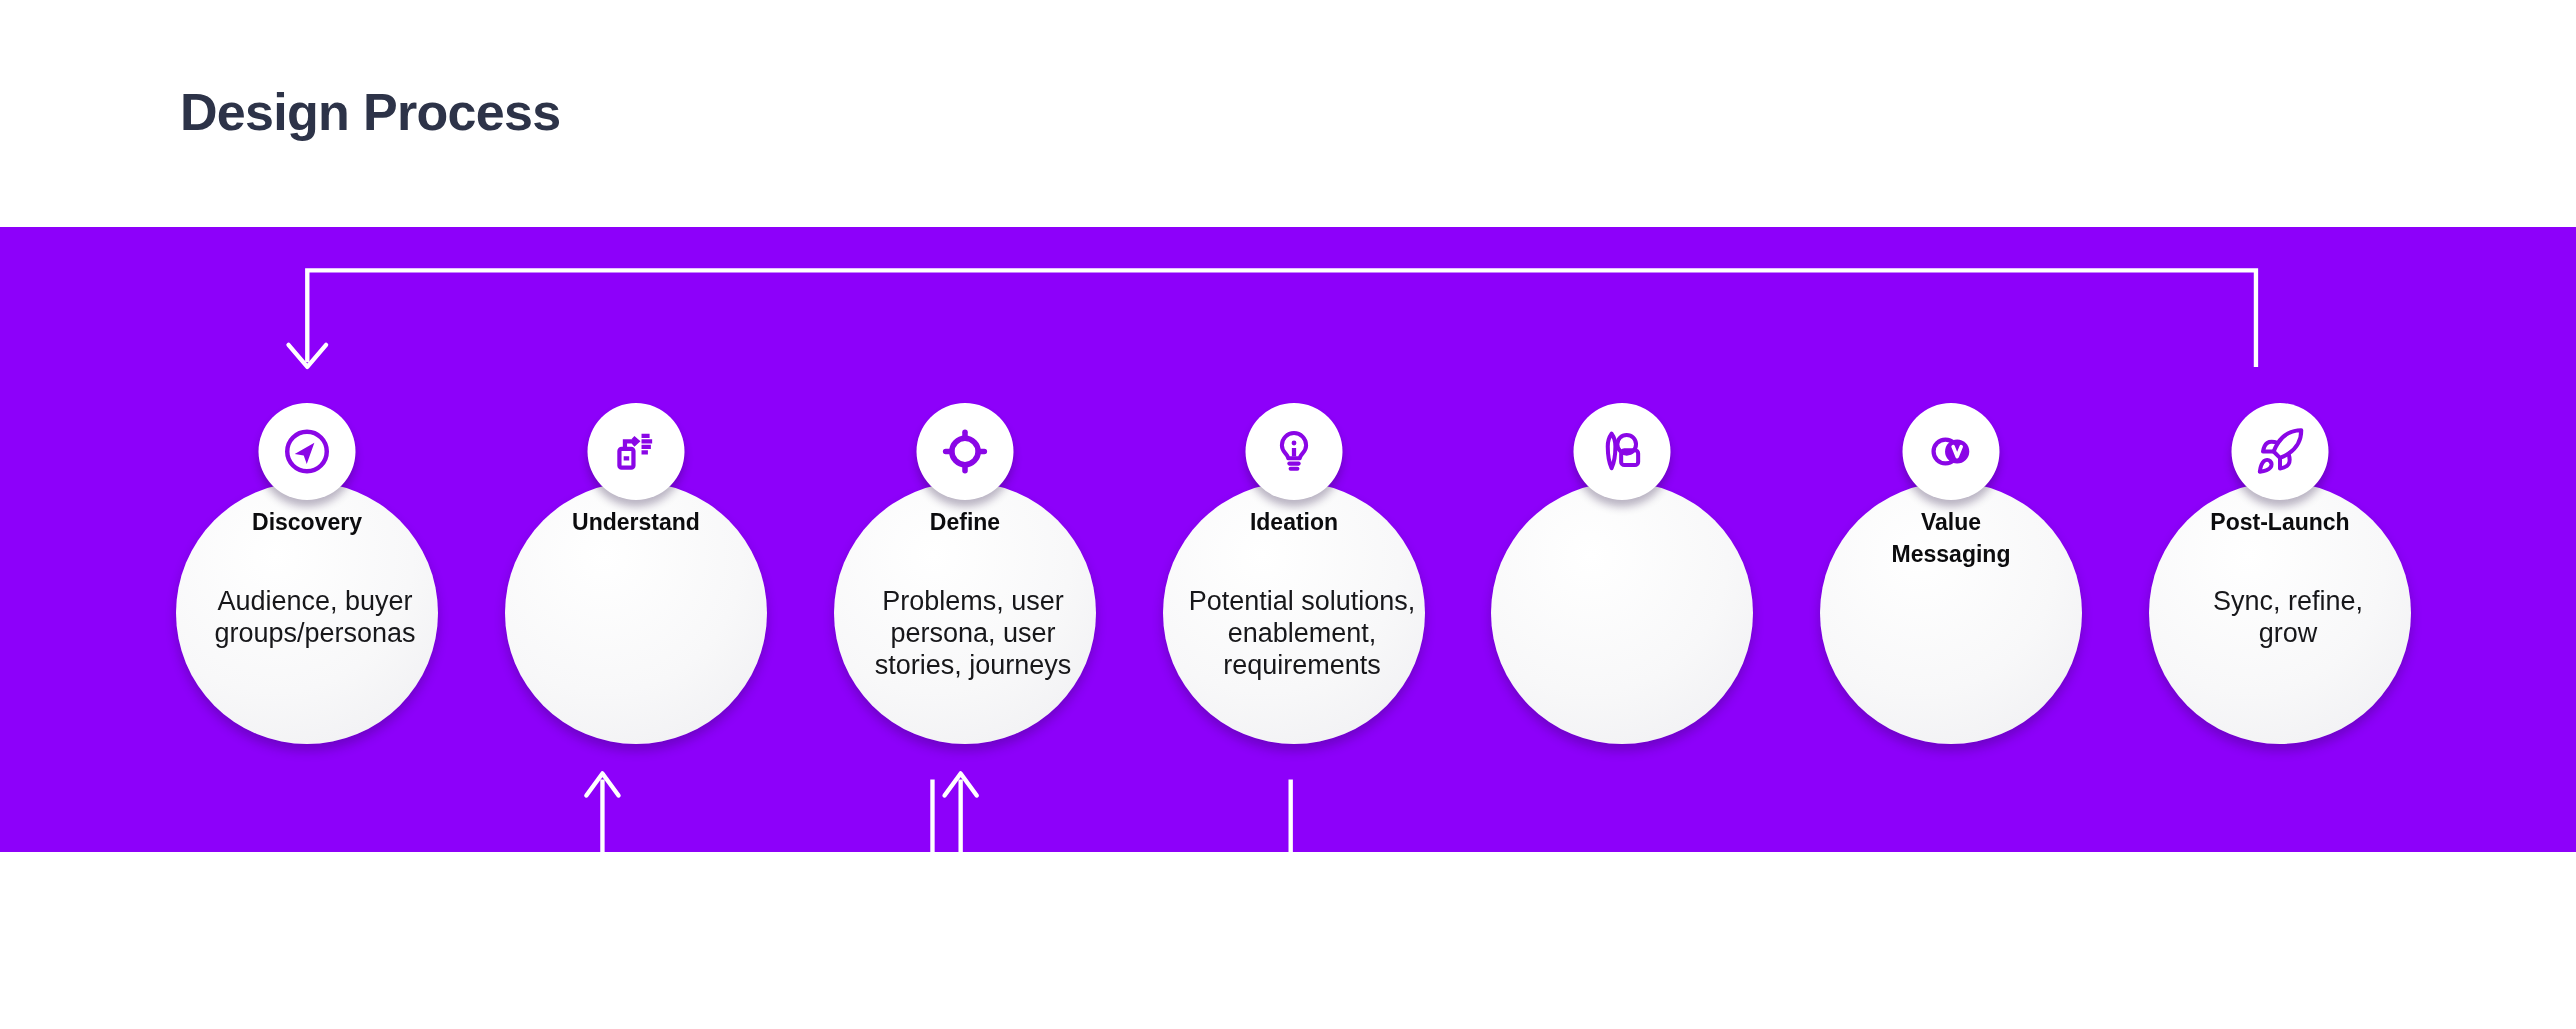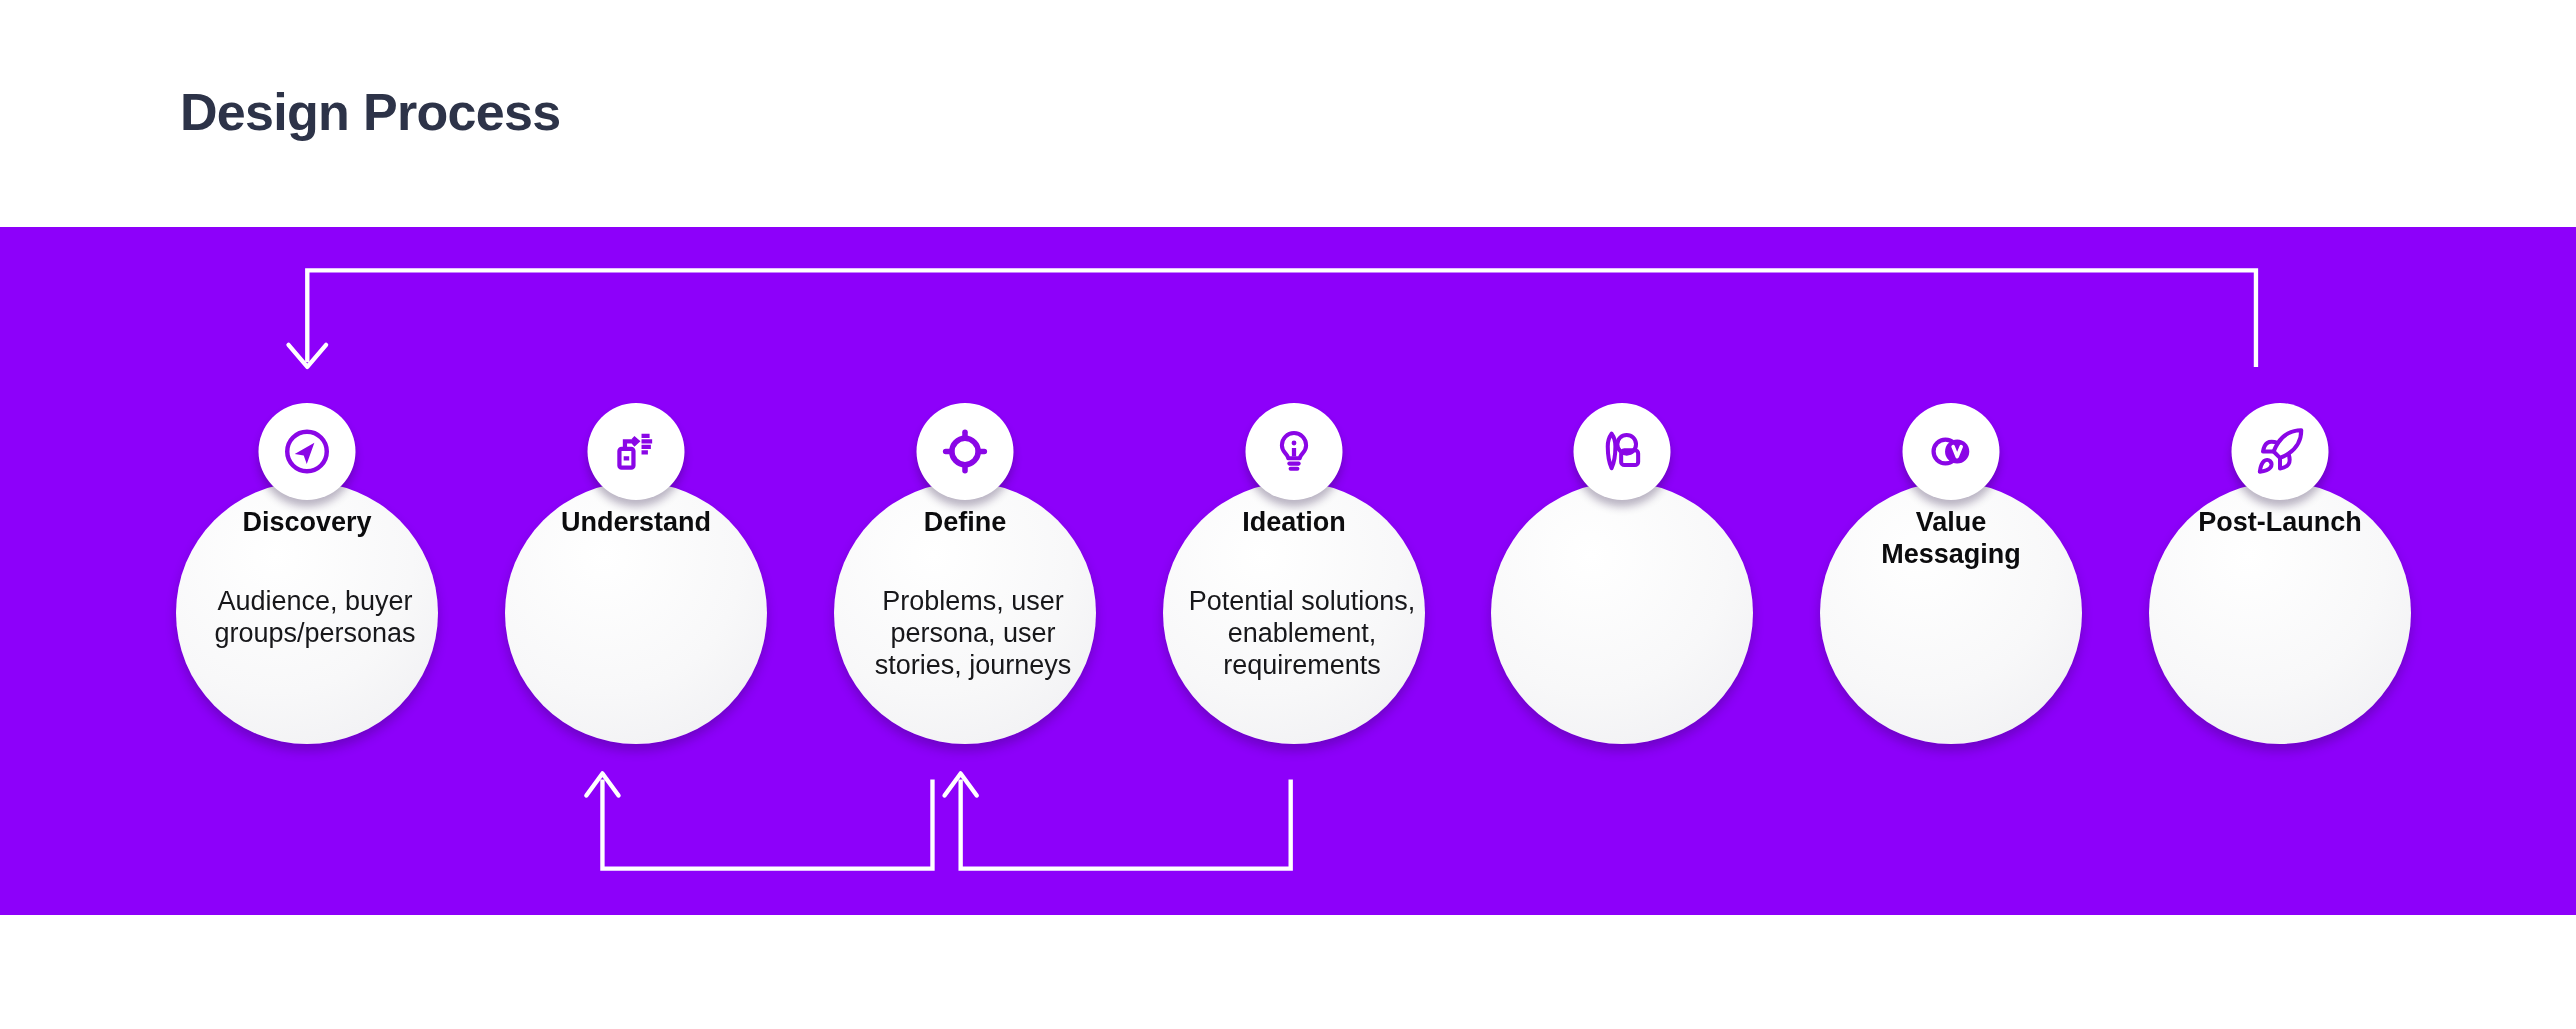--- a/index.html
+++ b/index.html
@@ -1,19 +1,19 @@
 <!DOCTYPE html>
 <html style="font-size:10.7px"><head>
 <meta charset="utf-8">
 <style>
   html, body { margin: 0; padding: 0; background: #ffffff; }
   #screen {
     position: relative;
     width: 2576px;
-    height: 1029px;
+    height: 852px;
     overflow: hidden;
     background: #ffffff;
     font-family: "Liberation Sans", "DejaVu Sans", sans-serif;
   }
   .page-title {
     position: absolute;
     left: 180px;
     top: 82px;
     font-size: 52px;
     font-weight: 700;
@@ -63,21 +63,21 @@
     width: 51px;
     height: 51px;
     color: #8a06e6;
   }
   .step-label {
     position: absolute;
     top: 24px;
     left: 0;
     right: 0;
     text-align: center;
-    font-size: 27px;
+    font-size: 23px;
     line-height: 32px;
     font-weight: 700;
     color: #0c0c0e;
     white-space: pre-line;
   }
   .step-desc {
     position: absolute;
     top: 103px;
     left: 20px;
     right: 4px;
@@ -194,16 +194,18 @@
       <div class="step" style="left: 2149px;">
         <div class="icon-badge">
           <svg viewBox="0 0 24 24" fill="none" stroke="currentColor">
             <path d="M4.5 16.5c-1.5 1.26-2 5-2 5s3.74-.5 5-2c.71-.84.7-2.13-.09-2.91a2.18 2.18 0 0 0-2.91-.09z" stroke-width="1.9" stroke-linecap="round" stroke-linejoin="round"></path>
             <path d="m12 15-3-3a22 22 0 0 1 2-3.95A12.88 12.88 0 0 1 22 2c0 2.72-.78 7.5-6 11a22.35 22.35 0 0 1-4 2z" stroke-width="1.9" stroke-linecap="round" stroke-linejoin="round"></path>
             <path d="M9 12H4s.55-3.03 2-4c1.62-1.08 5 0 5 0" stroke-width="1.9" stroke-linecap="round" stroke-linejoin="round"></path>
             <path d="M12 15v5s3.03-.55 4-2c1.08-1.62 0-5 0-5" stroke-width="1.9" stroke-linecap="round" stroke-linejoin="round"></path>
           </svg>
         </div>
         <div class="step-label">Post-Launch</div>
+        <div class="step-desc">Sync, refine,
+grow</div>
       </div>
     </div>
 </div>
 
 
 </body></html>

